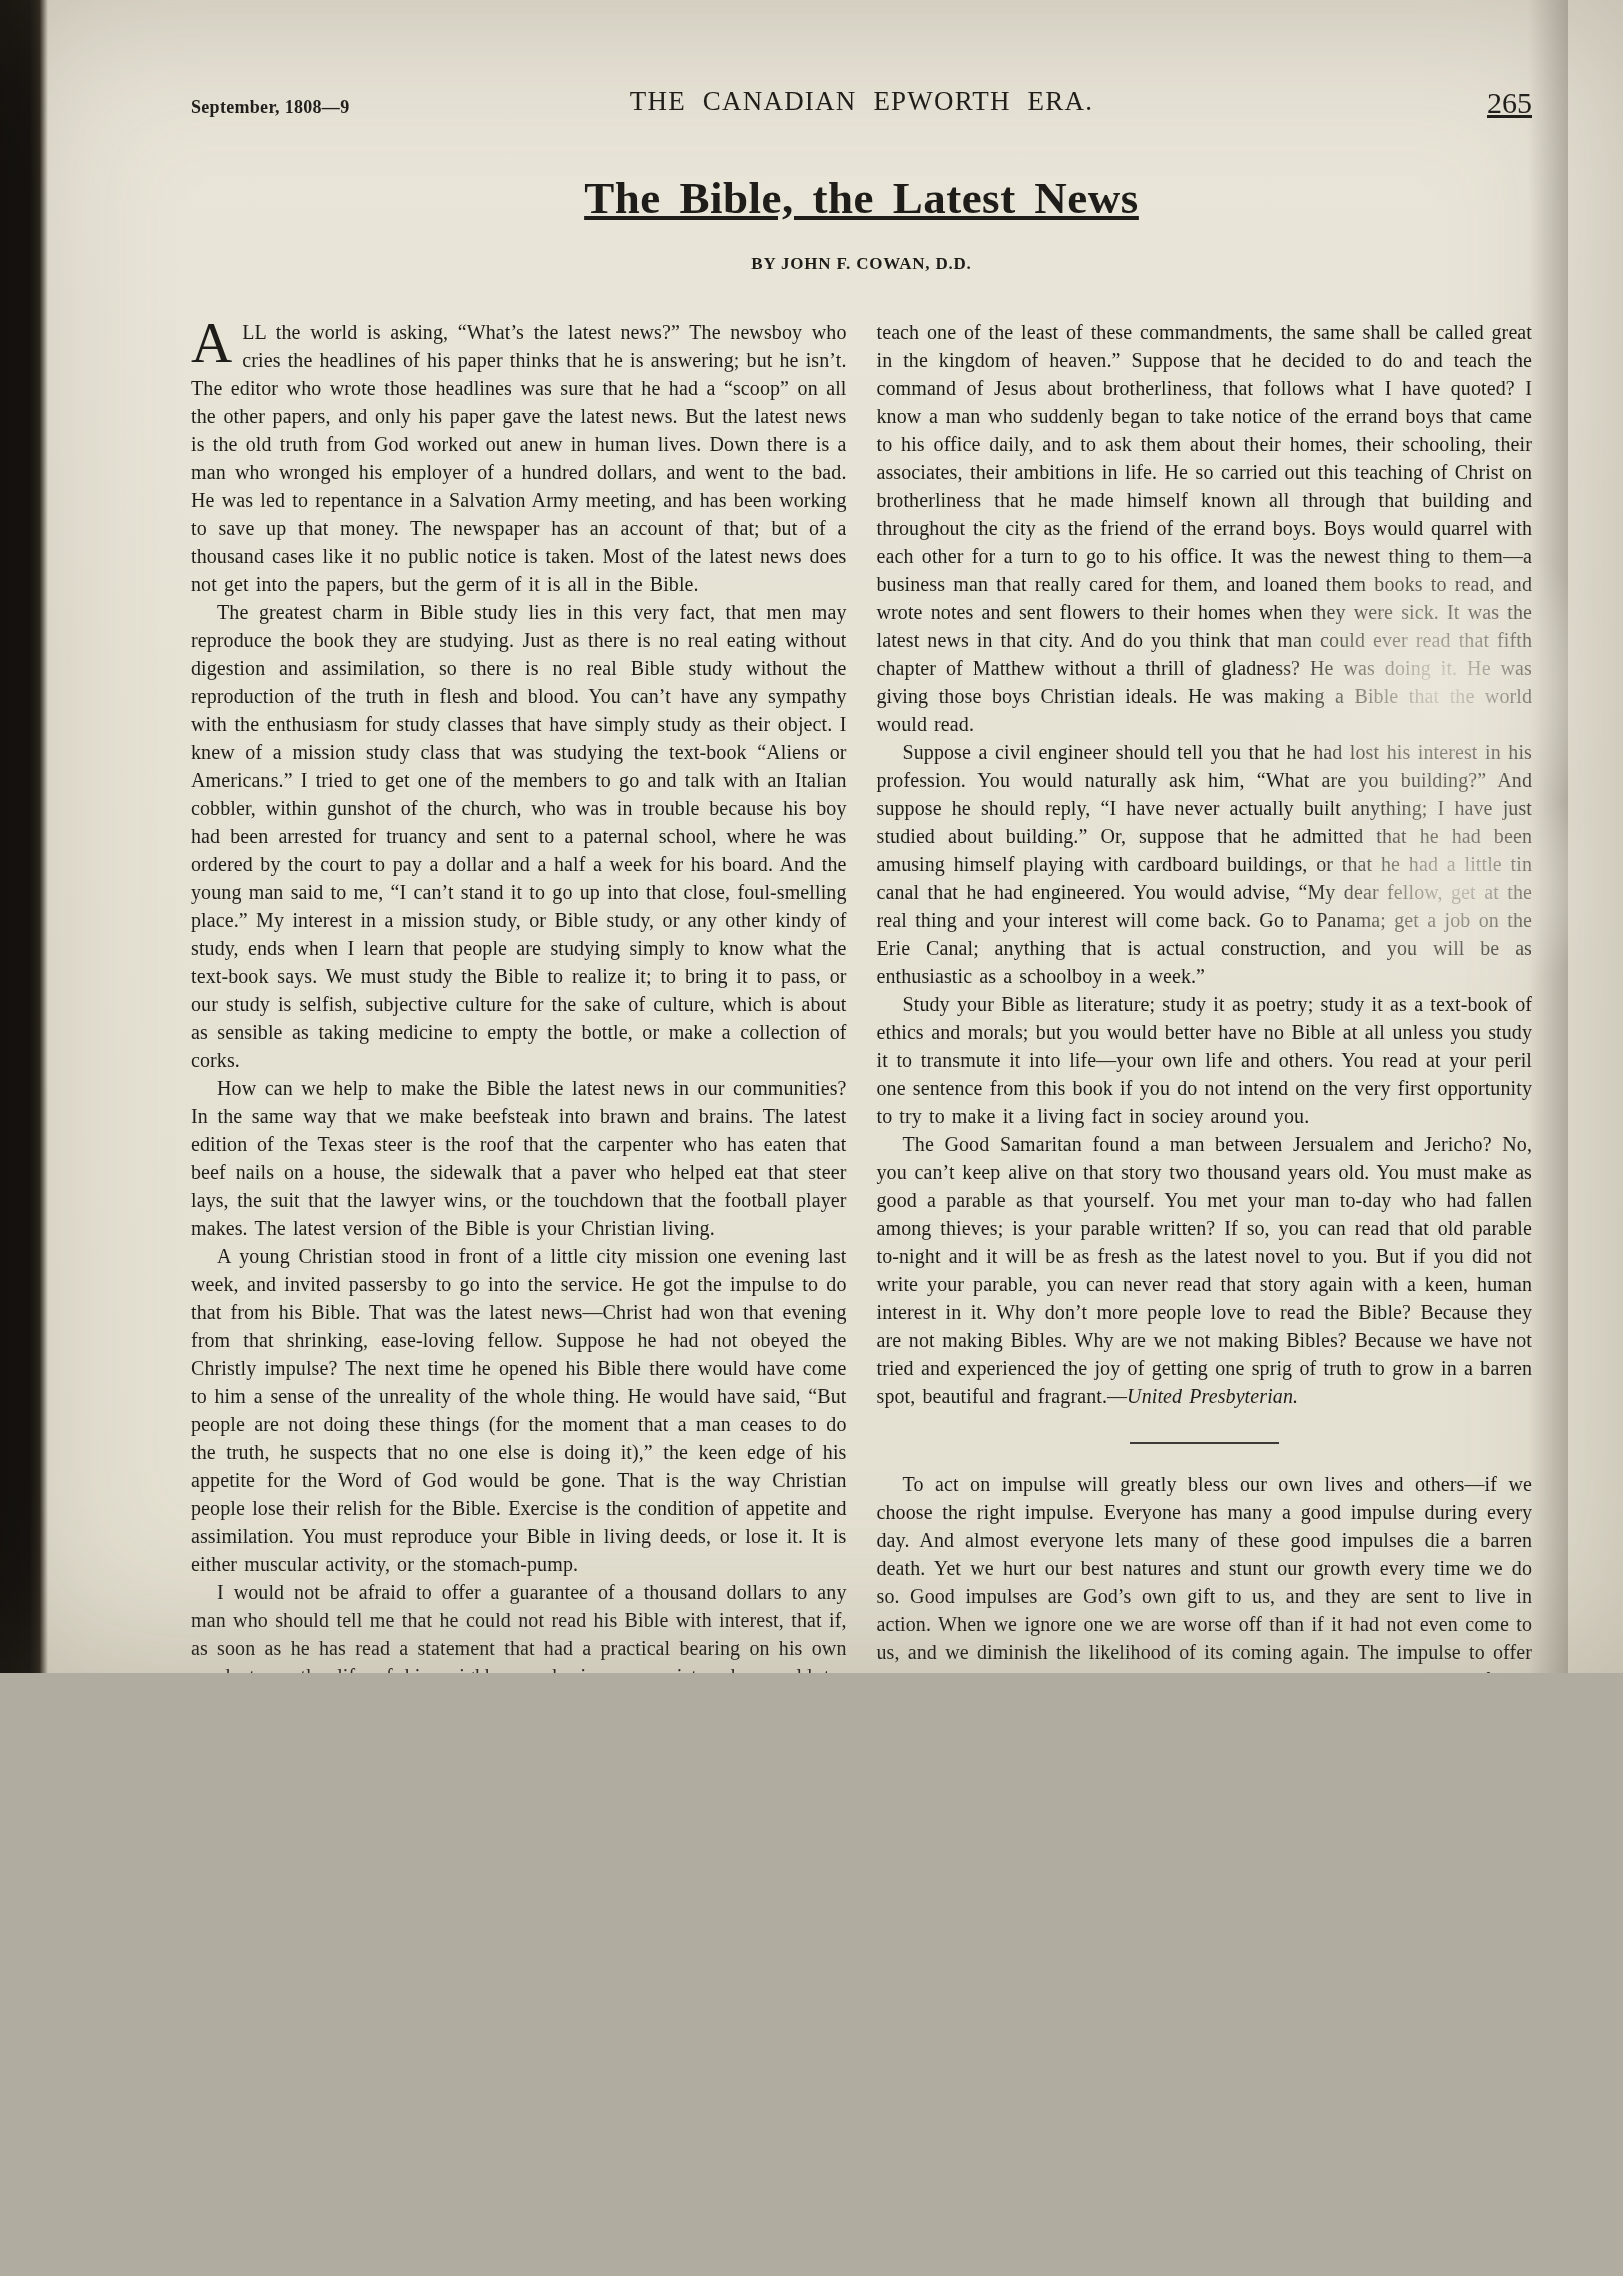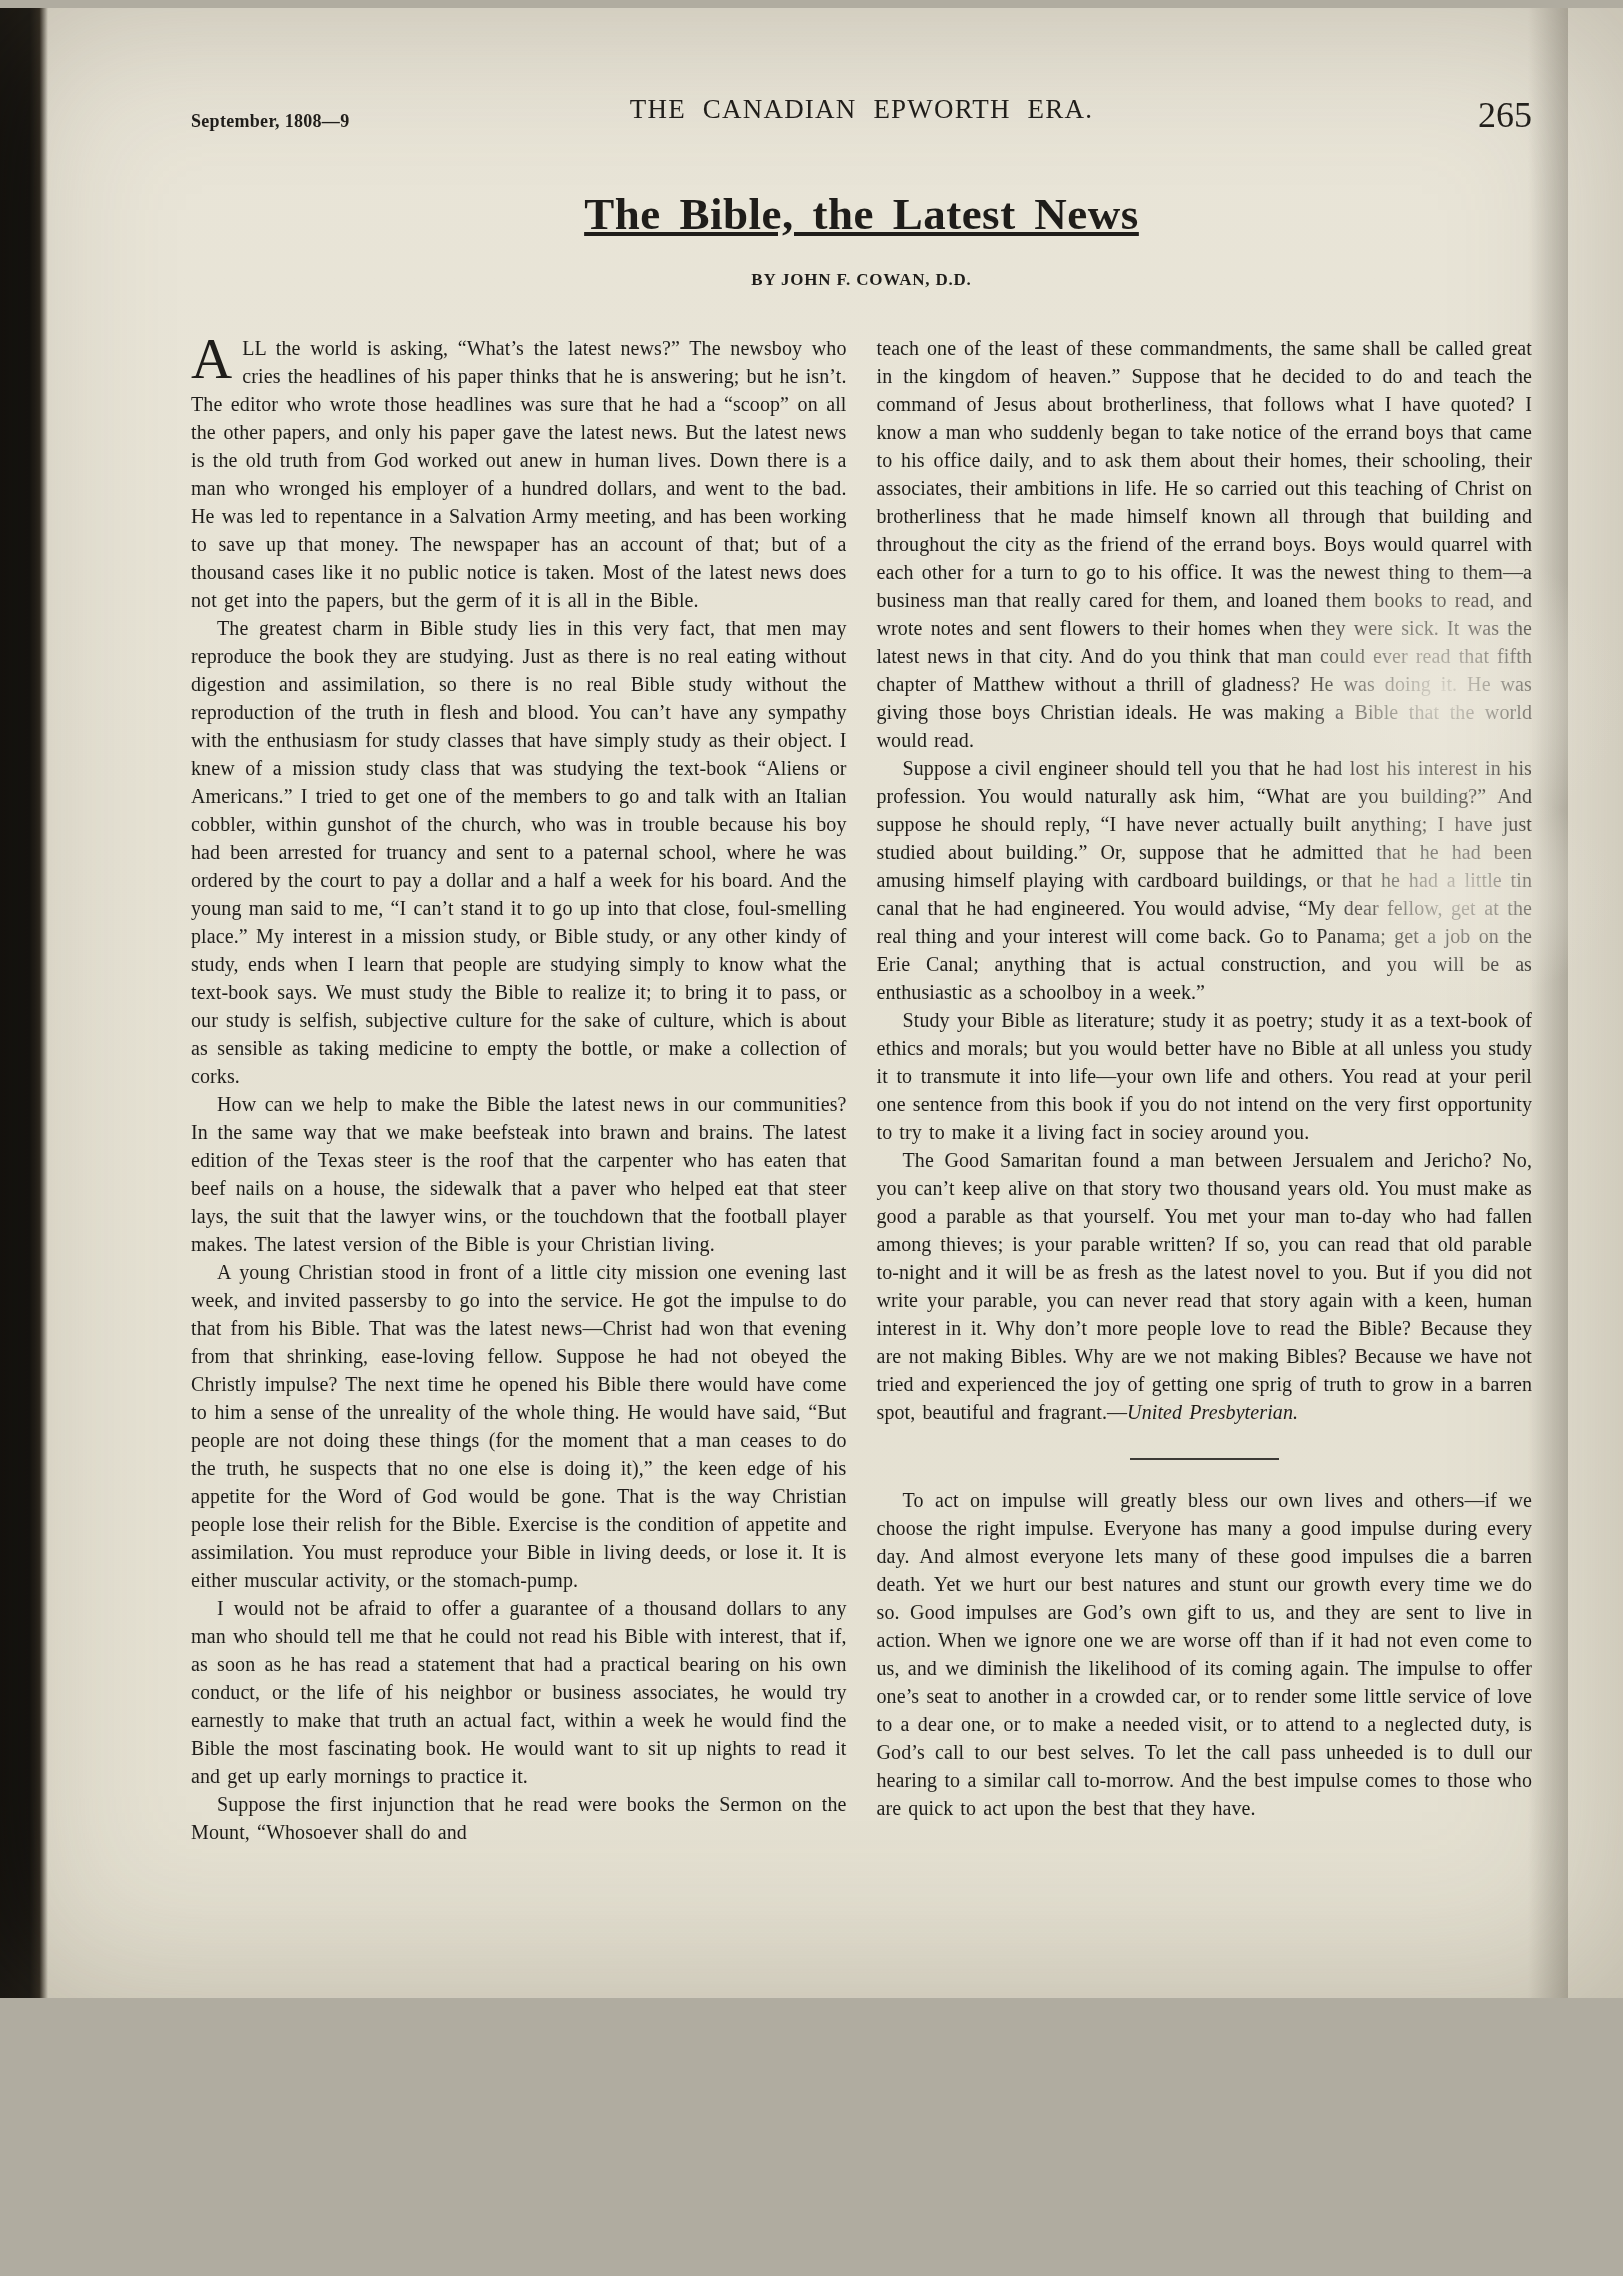--- a/index.html
+++ b/index.html
@@ -1,18 +1,18 @@
 <!DOCTYPE html>
 <html><head>
 <meta charset="utf-8">
 <style>
   html, body { margin:0; padding:0; }
   body { background:#b0aca0; font-family:"Liberation Serif","DejaVu Serif",serif; }
   .scene {
-    position:relative; width:1624px; height:1990px; margin:8px auto;
+    position:relative; width:1624px; height:1673px; margin:0 auto;
     background:linear-gradient(180deg,#e9e5d8 0%, #e6e2d4 40%, #e4e0d1 100%);
     overflow:hidden; color:#1f1d1a;
   }
   .vignette {
     position:absolute; inset:0; z-index:4; pointer-events:none;
     box-shadow: inset 0 0 169px rgba(100,90,70,0.32);
   }
   .binding {
     position:absolute; left:0; top:0; bottom:0; width:48px; z-index:3;
     background:linear-gradient(90deg,#050403 0%,#0b0a08 62%,#241f18 82%,rgba(80,70,55,0) 100%);
@@ -40,21 +40,21 @@
     background:radial-gradient(ellipse at center, rgba(180,172,155,0.25) 0%, rgba(180,172,155,0) 70%); }
 
   .content { position:absolute; left:191px; right:92px; top:86px; z-index:1; }
 
   .masthead { position:relative; display:flex; align-items:baseline; }
   .masthead .issue { font-weight:bold; font-size:18px; letter-spacing:0.3px; }
   .masthead .journal {
     position:absolute; left:50%; transform:translateX(-50%);
     font-weight:normal; font-size:27px; letter-spacing:1.2px; word-spacing:9px; white-space:nowrap;
   }
-  .masthead .pageno { margin-left:auto; font-size:36px; }
+  .masthead .pageno { margin-left:auto; font-size:30px;text-decoration:underline; }
 
   h1.title {
     margin:52px 0 0; text-align:center; font-weight:bold;
     font-size:45px; letter-spacing:0.5px; word-spacing:7px;text-decoration:underline;
   }
   .byline {
     margin-top:30px; text-align:center; font-weight:bold;
     font-size:17px; letter-spacing:0.8px;
   }
 

